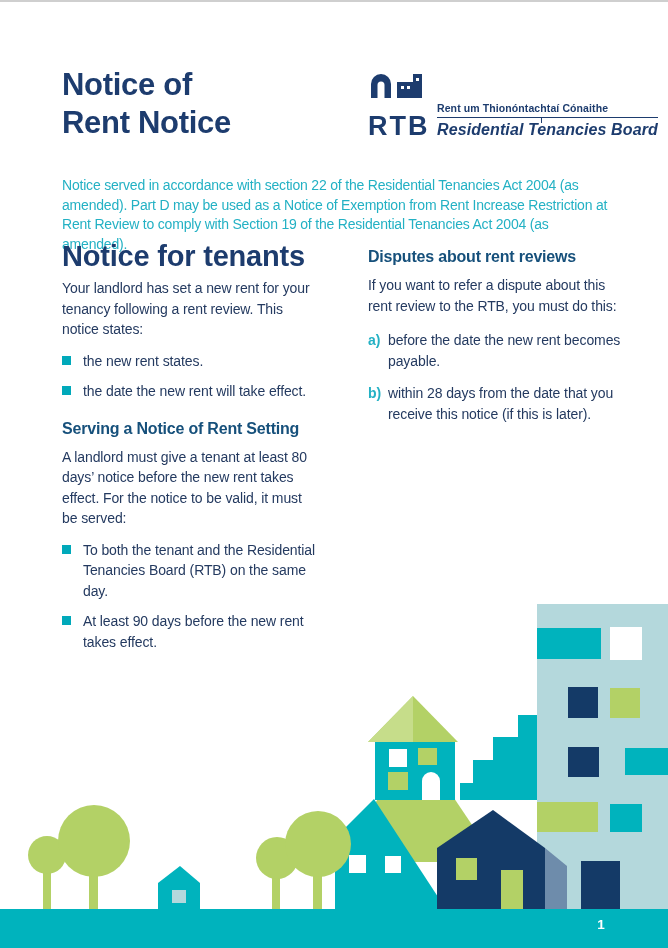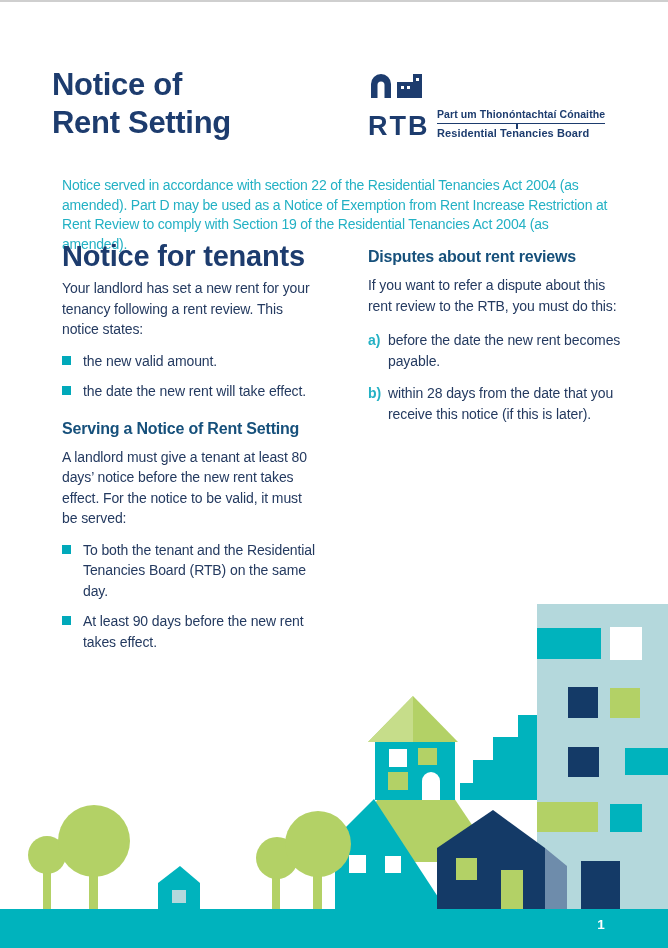--- a/index.html
+++ b/index.html
@@ -17,31 +17,31 @@
   }
   html,body{margin:0;padding:0;background:#ffffff;}
   .page{
     position:relative;width:668px;height:948px;background:#ffffff;overflow:hidden;
     font-family:"Liberation Sans","DejaVu Sans",sans-serif;
   }
   .top-edge{position:absolute;top:0;left:0;width:668px;height:2px;background:#cfcfcf;}
 
   
   .doc-title{
-    position:absolute;left:52px;top:66px;
+    position:absolute;left:62px;top:66px;
     font-size:31px;line-height:38px;font-weight:bold;color:var(--navy);letter-spacing:-0.3px;
   }
   .doc-title span{display:block;}
   .logo{position:absolute;left:368px;top:69px;display:flex;align-items:flex-end;}
   .logo-left{width:60px;display:flex;flex-direction:column;align-items:flex-start;}
   .logo-acronym{font-size:27px;line-height:27px;font-weight:bold;color:var(--navy);letter-spacing:2px;margin-top:14px;}
   .logo-text{margin-left:9px;padding-bottom:1px;position:relative;}
   .logo-line1{font-size:10.5px;font-weight:bold;color:var(--navy);letter-spacing:0.1px;
     padding-bottom:3px;border-bottom:1.5px solid var(--navy);white-space:nowrap;}
-  .logo-line2{font-size:11px;font-weight:bold;color:var(--navy);letter-spacing:0.1px;margin-top:3px;white-space:nowrap;}
+  .logo-line2{font-size:16px;font-weight:bold;color:var(--navy);letter-spacing:0.1px;margin-top:3px;white-space:nowrap;font-style:italic;}
   .logo-tick{position:absolute;left:47%;top:16px;width:1.5px;height:5px;background:var(--navy);}
 
   
   .intro-notice{
     position:absolute;left:62px;top:176px;width:552px;
     font-size:14px;line-height:19.5px;font-weight:normal;color:var(--teal-accent);letter-spacing:-0.2px;
   }
 
   
   .col{position:absolute;top:244px;}
@@ -74,51 +74,51 @@
   }
 </style>
 </head>
 <body>
 
 <div class="page">
   <div class="top-edge"></div>
 
   <div class="doc-title">
     <span>Notice of</span>
-    <span>Rent Setting</span>
+    <span>Rent Notice</span>
   </div>
 
   <div class="logo">
     <div class="logo-left">
       <svg width="58" height="30" viewBox="0 0 58 30">
         <path d="M3,29 V15 A10,10 0 0 1 23,15 V29 H16.5 V16 A3.5,3.5 0 0 0 9.5,16 V29 Z" fill="#1d3c6e"></path>
         <rect x="29" y="13" width="17" height="16" fill="#1d3c6e"></rect>
         <rect x="45" y="5" width="9" height="24" fill="#1d3c6e"></rect>
         <rect x="33" y="17" width="3" height="3" fill="#ffffff"></rect>
         <rect x="39" y="17" width="3" height="3" fill="#ffffff"></rect>
         <rect x="48" y="9" width="3" height="3" fill="#ffffff"></rect>
       </svg>
       <div class="logo-acronym">RTB</div>
     </div>
     <div class="logo-text">
-      <div class="logo-line1">Part um Thionóntachtaí Cónaithe</div>
+      <div class="logo-line1">Rent um Thionóntachtaí Cónaithe</div>
       <div class="logo-tick"></div>
       <div class="logo-line2">Residential Tenancies Board</div>
     </div>
   </div>
 
   <div class="intro-notice">Notice served in accordance with section 22 of the Residential Tenancies Act 2004 (as amended). Part D may be used as a Notice of Exemption from Rent Increase Restriction at Rent Review to comply with Section 19 of the Residential Tenancies Act 2004 (as amended).</div>
 
   <div class="col col-left">
     <h1 class="h-main">Notice for tenants</h1>
     <p class="body-p">Your landlord has set a new rent for your tenancy following a rent review. This notice states:</p>
     <div class="bullet-list">
       <div class="bullet-item">
         <span class="bullet-square"></span>
-        <span>the new valid amount.</span>
+        <span>the new rent states.</span>
       </div>
       <div class="bullet-item">
         <span class="bullet-square"></span>
         <span>the date the new rent will take effect.</span>
       </div>
     </div>
     <h2 class="h-sub">Serving a Notice of Rent Setting</h2>
     <p class="body-p">A landlord must give a tenant at least 80 days’ notice before the new rent takes effect. For the notice to be valid, it must be served:</p>
     <div class="bullet-list">
       <div class="bullet-item">

